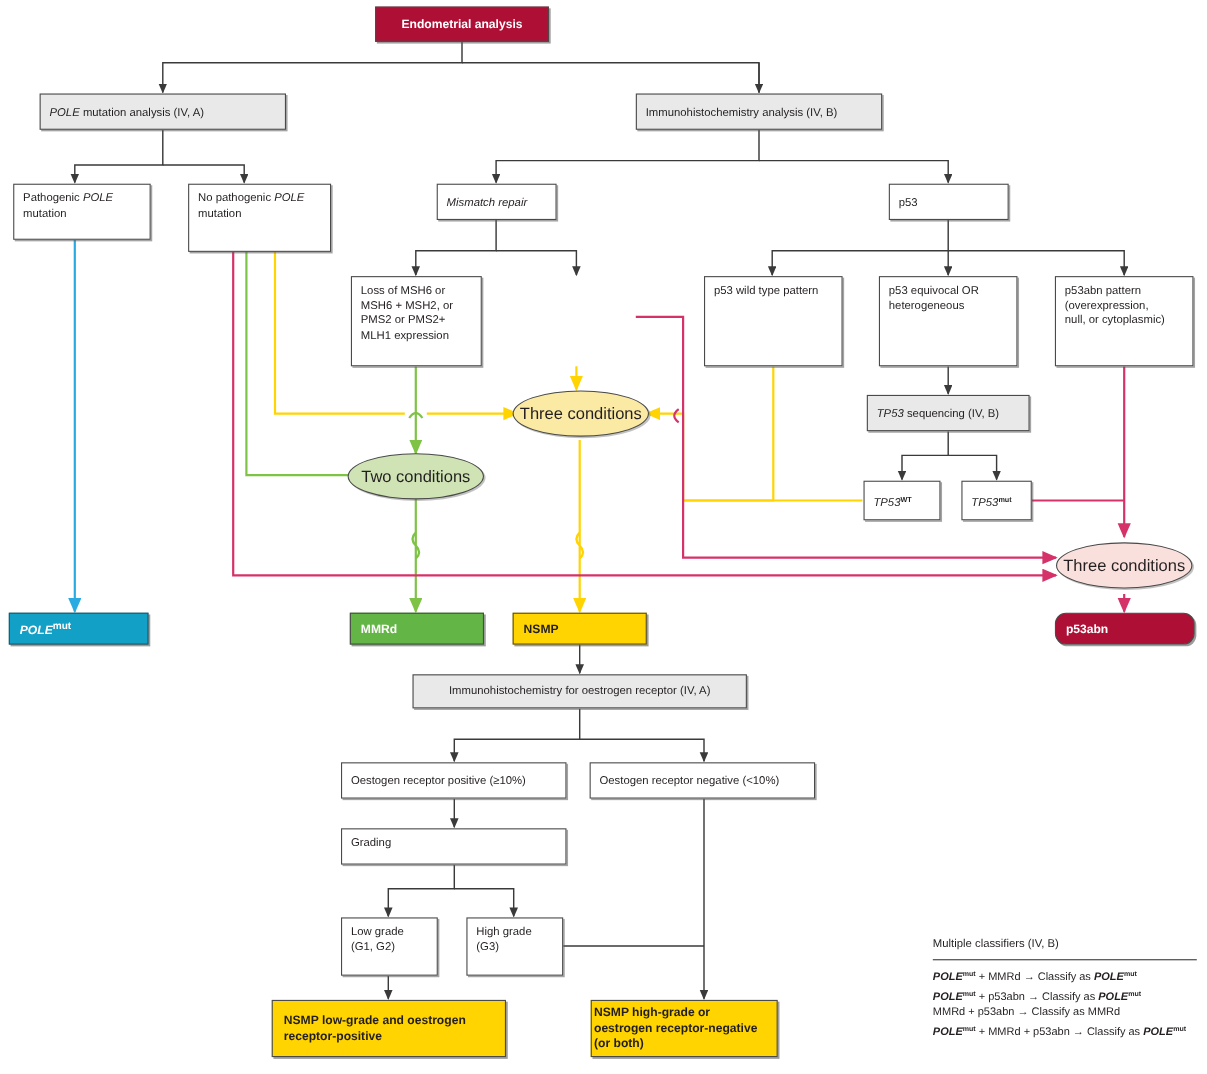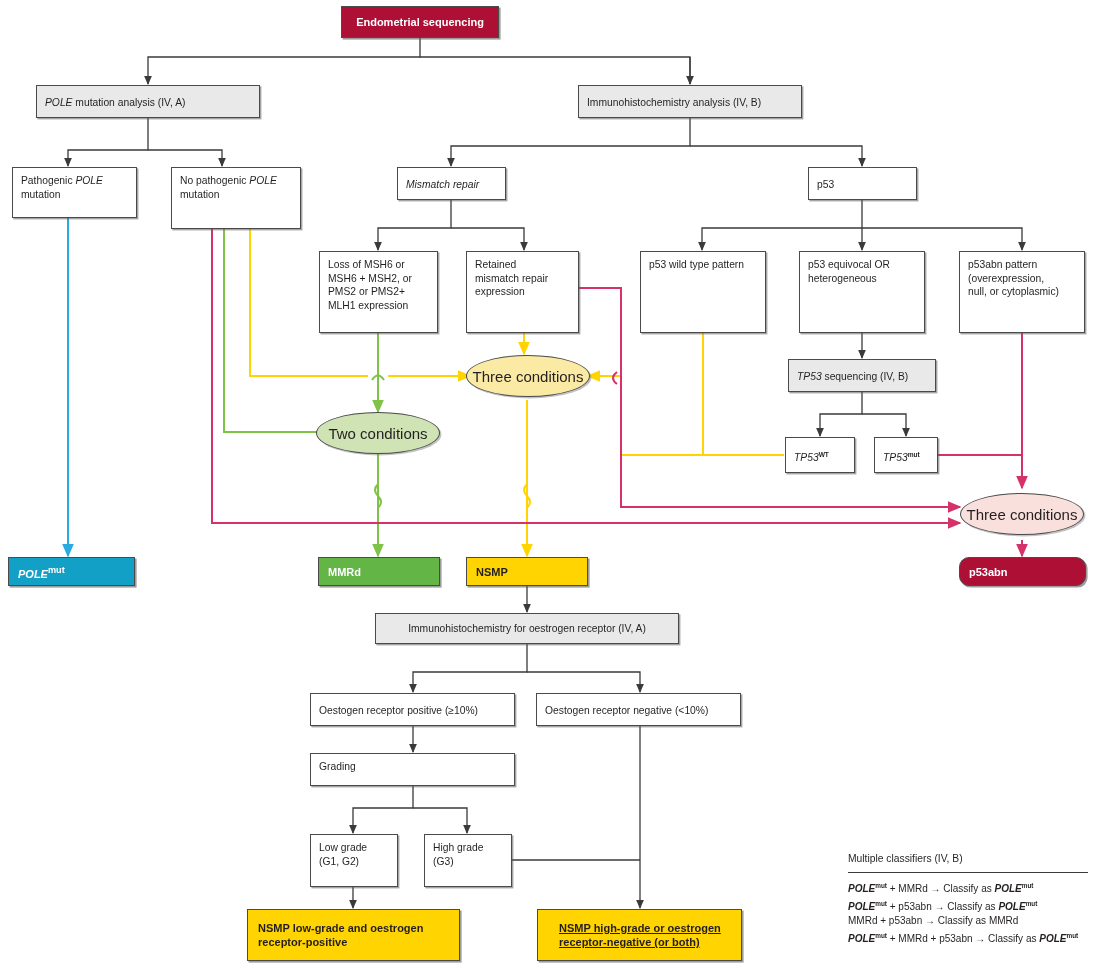--- a/index.html
+++ b/index.html
@@ -139,21 +139,21 @@
 
       <path d="M1022,540 L1022,556" marker-end="url(#ap)"></path>
     </g>
 
     <g fill="none" stroke="#d6326a" stroke-width="2">
       <path d="M617,372 q-8,6 0,12"></path>
     </g>
   </svg>
 
   <div class="result" style="left:341px;top:6px;width:158px;height:32px;background:#ae0f35;justify-content:center;padding-left:0;">
-    <span>Endometrial sequencing</span>
+    <span>Endometrial analysis</span>
   </div>
 
   <div class="node gray vcenter" style="left:36px;top:85px;width:224px;height:33px;">
     <span><em>POLE</em> mutation analysis (IV, A)</span>
   </div>
 
   <div class="node gray vcenter" style="left:578px;top:85px;width:224px;height:33px;">
     <span>Immunohistochemistry analysis (IV, B)</span>
   </div>
 
@@ -170,23 +170,20 @@
   </div>
 
   <div class="node vcenter" style="left:808px;top:167px;width:109px;height:33px;">
     <span>p53</span>
   </div>
 
   <div class="node" style="left:319px;top:251px;width:119px;height:82px;">
     <span>Loss of MSH6 or MSH6 + MSH2, or PMS2 or PMS2+ MLH1 expression</span>
   </div>
 
-  <div class="node" style="left:466px;top:251px;width:113px;height:82px;">
-    <span>Retained mismatch repair expression</span>
-  </div>
 
   <div class="node" style="left:640px;top:251px;width:126px;height:82px;">
     <span>p53 wild type pattern</span>
   </div>
 
   <div class="node" style="left:799px;top:251px;width:126px;height:82px;">
     <span>p53 equivocal OR heterogeneous</span>
   </div>
 
   <div class="node" style="left:959px;top:251px;width:126px;height:82px;">
@@ -254,21 +251,21 @@
   </div>
 
   <div class="node" style="left:424px;top:834px;width:88px;height:53px;">
     <span>High grade<br>(G3)</span>
   </div>
 
   <div class="result dark" style="left:247px;top:909px;width:213px;height:52px;background:#ffd400;align-items:center;padding-left:10px;padding-right:8px;">
     <span>NSMP low-grade and oestrogen receptor-positive</span>
   </div>
 
-  <div class="result dark" style="left:537px;top:909px;width:205px;height:52px;background:#ffd400;align-items:center;padding-left:21px;padding-right:8px;text-decoration:underline;">
+  <div class="result dark" style="left:537px;top:909px;width:170px;height:52px;background:#ffd400;align-items:center;padding-left:2px;padding-right:8px;">
     <span>NSMP high-grade or oestrogen receptor-negative (or both)</span>
   </div>
 
   <div class="legend" style="left:848px;top:852px;width:240px;">
     <div class="ltitle">Multiple classifiers (IV, B)</div>
     <hr>
     <div class="lrow"><em>POLE</em><sup>mut</sup> + MMRd → Classify as <em>POLE</em><sup>mut</sup></div>
     <div class="lrow"><em>POLE</em><sup>mut</sup> + p53abn → Classify as <em>POLE</em><sup>mut</sup></div>
     <div class="lrow">MMRd + p53abn → Classify as MMRd</div>
     <div class="lrow"><em>POLE</em><sup>mut</sup> + MMRd + p53abn → Classify as <em>POLE</em><sup>mut</sup></div>

